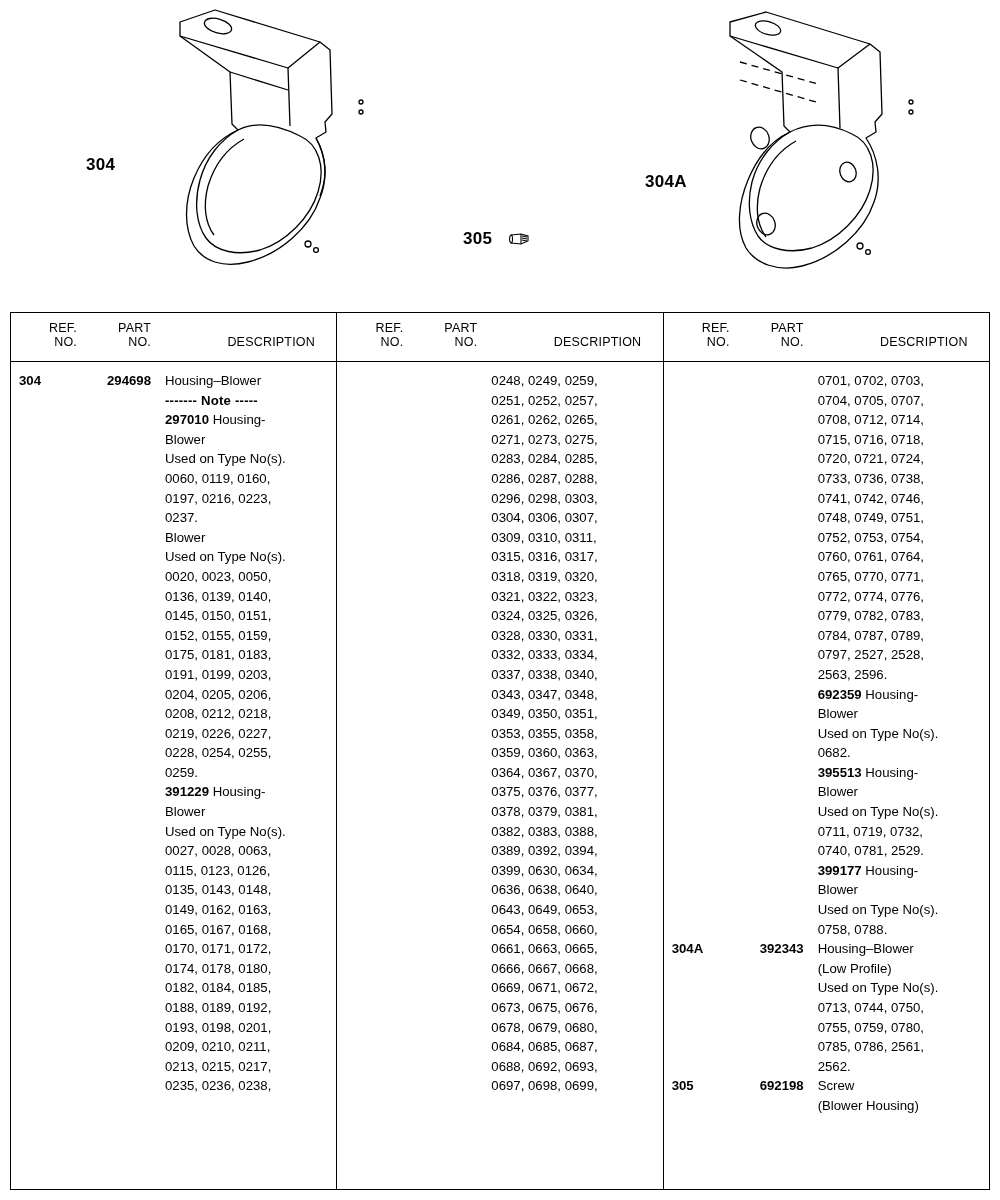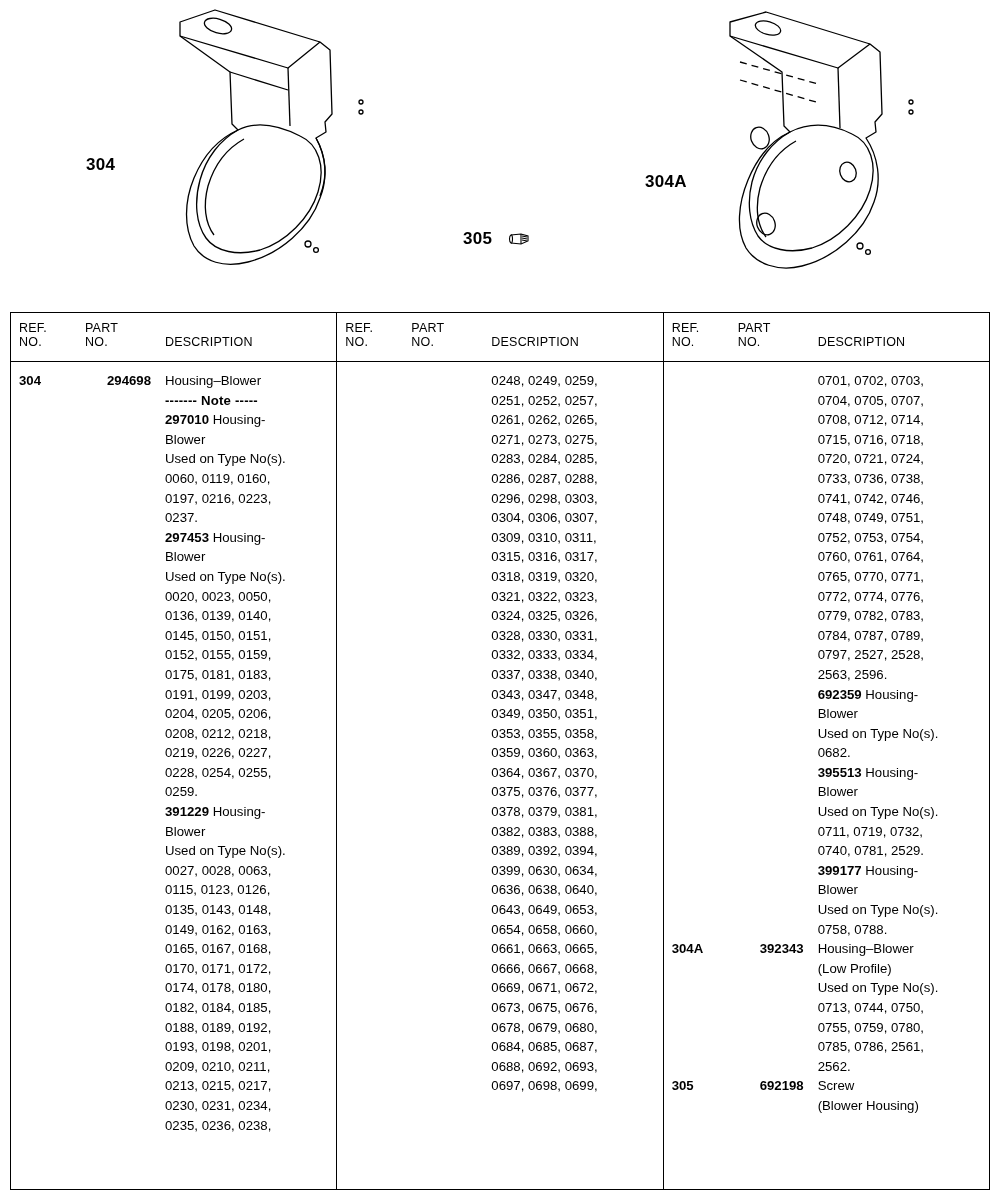--- a/index.html
+++ b/index.html
@@ -62,21 +62,21 @@
   }
   .col-head {
     display: flex;
     height: 48px;
     padding-top: 8px;
     box-sizing: border-box;
   }
   .hdr {
     font-size: 12.5px;
     line-height: 14px;
-    text-align: left;
+    text-align: right;
     letter-spacing: 0.2px;
   }
   .hdr-ref { width: 58px; margin-left: 8px; }
   .hdr-part { width: 66px; margin-left: 8px; }
   .hdr-desc { width: 150px; margin-left: 14px; }
   .head-rule {
     border-bottom: 1.6px solid #000;
     margin: 0 0 0 0;
   }
   .rows {
@@ -237,25 +237,20 @@
           <span class="c-desc">0197, 0216, 0223,</span>
         </div>
         <div class="row">
           <span class="c-ref"></span>
           <span class="c-part"></span>
           <span class="c-desc">0237.</span>
         </div>
         <div class="row">
           <span class="c-ref"></span>
           <span class="c-part"></span>
-          <span class="c-desc"><b>297453</b> Housing-</span>
-        </div>
-        <div class="row">
-          <span class="c-ref"></span>
-          <span class="c-part"></span>
           <span class="c-desc">Blower</span>
         </div>
         <div class="row">
           <span class="c-ref"></span>
           <span class="c-part"></span>
           <span class="c-desc">Used on Type No(s).</span>
         </div>
         <div class="row">
           <span class="c-ref"></span>
           <span class="c-part"></span>
@@ -378,25 +373,20 @@
         </div>
         <div class="row">
           <span class="c-ref"></span>
           <span class="c-part"></span>
           <span class="c-desc">0209, 0210, 0211,</span>
         </div>
         <div class="row">
           <span class="c-ref"></span>
           <span class="c-part"></span>
           <span class="c-desc">0213, 0215, 0217,</span>
-        </div>
-        <div class="row">
-          <span class="c-ref"></span>
-          <span class="c-part"></span>
-          <span class="c-desc">0230, 0231, 0234,</span>
         </div>
         <div class="row">
           <span class="c-ref"></span>
           <span class="c-part"></span>
           <span class="c-desc">0235, 0236, 0238,</span>
         </div>
       </div>
   </div>
 
   <div class="col">

